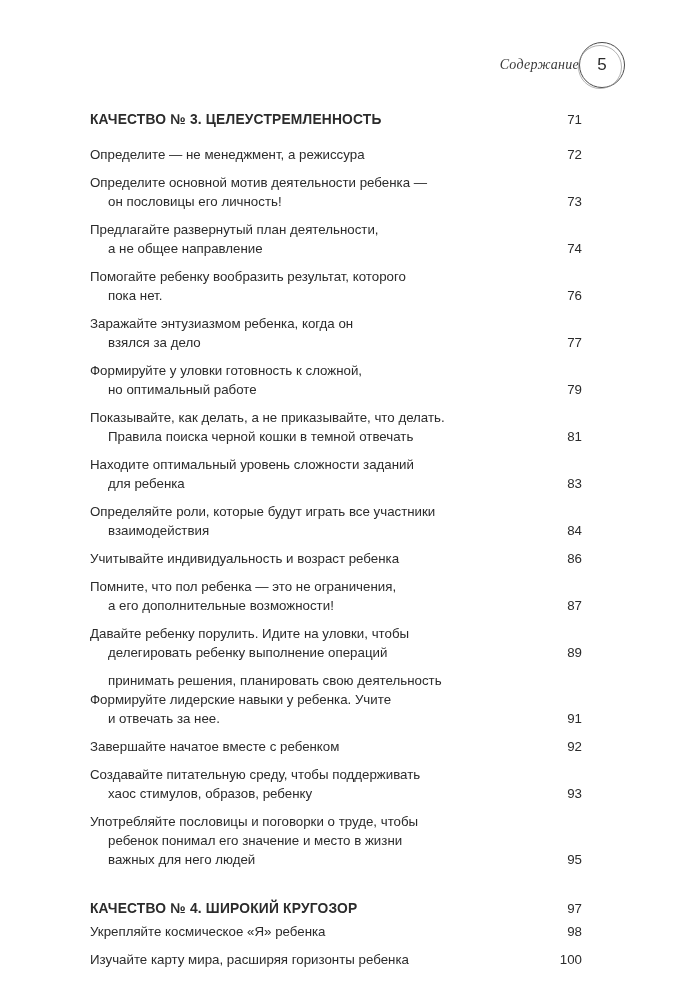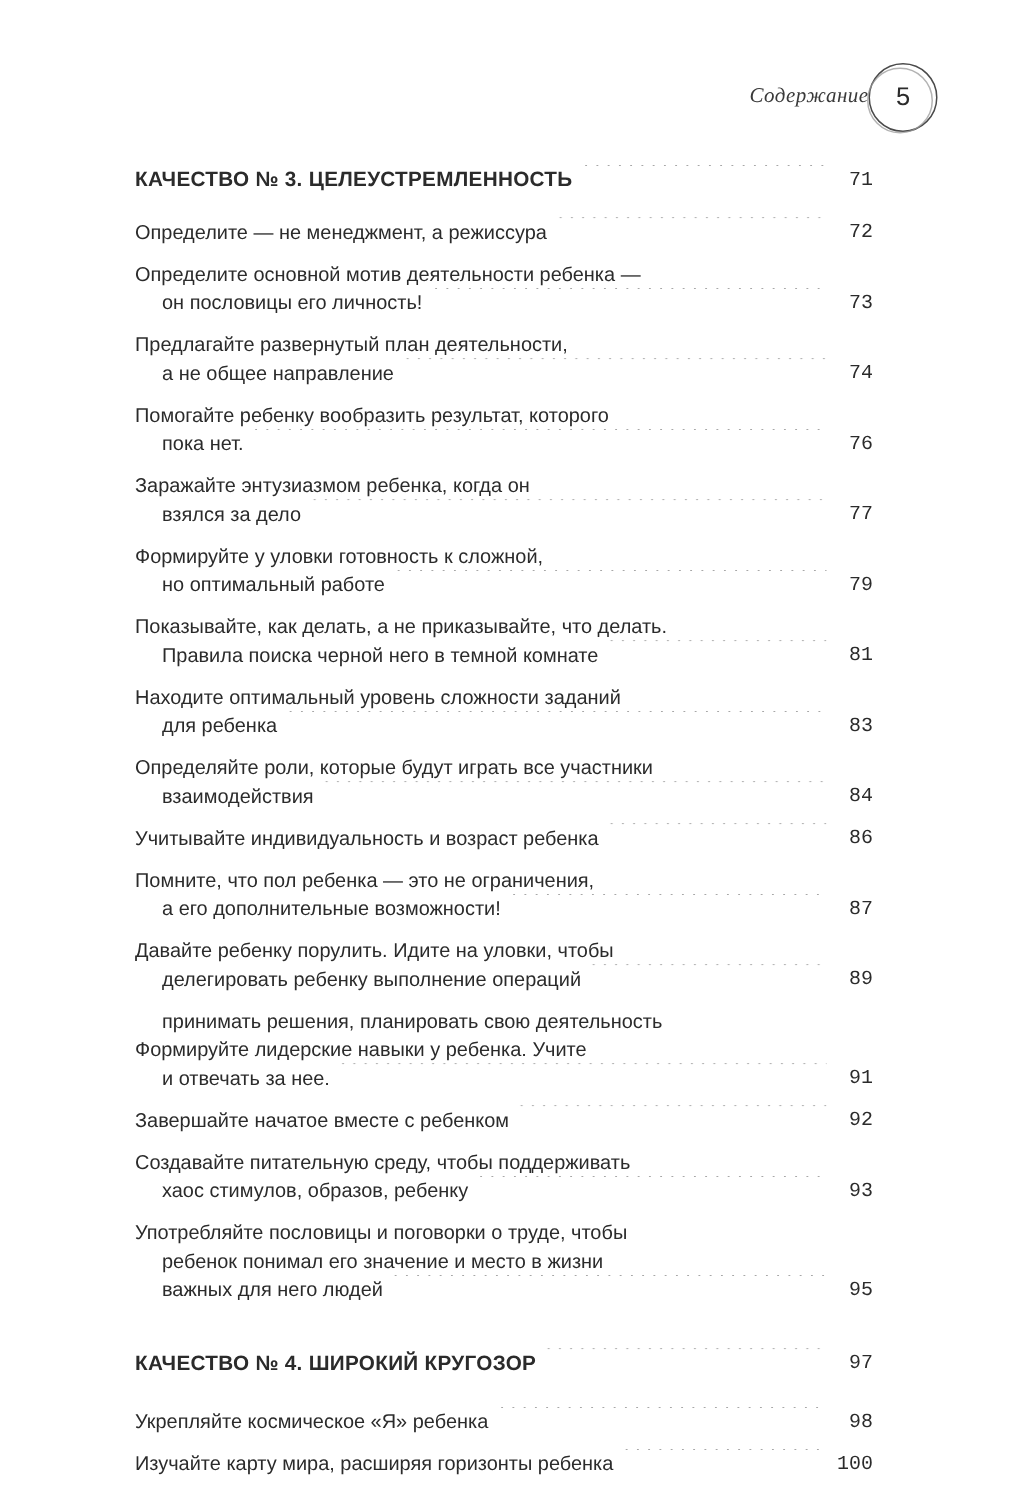--- a/index.html
+++ b/index.html
@@ -81,26 +81,26 @@
 
   .entry {
     margin-bottom: 9px;
   }
   .entry.section {
     margin-top: 0;
     margin-bottom: 16px;
   }
   .entry.section-spaced {
     margin-top: 30px;
-    margin-bottom: 20px;
+    margin-bottom: 4px;
   }
 
   .line {
     display: flex;
-    align-items: flex-start;
+    align-items: center;
     width: 100%;
   }
   .line-text {
     font-size: 13.3px;
     line-height: 19px;
     color: #2b2b2b;
     white-space: pre;
   }
   .entry.section .line-text,
   .entry.section-spaced .line-text {
@@ -118,21 +118,20 @@
     background-repeat: repeat-x;
     background-position: left bottom;
   }
   .pg {
     font-size: 13.3px;
     line-height: 19px;
     color: #2b2b2b;
     min-width: 26px;
     text-align: right;
     white-space: pre;
-    font-family: Liberation Mono, monospace;
   }
   .cont {
     padding-left: 18px;
   }
   .plain-line {
     display: block;
   }
 </style>
 </head>
 <body>
@@ -198,21 +197,21 @@
         <div class="plain-line"><span class="line-text">Формируйте у уловки готовность к сложной,</span></div>
         <div class="line">
           <span class="line-text cont">но оптимальный работе</span>
           <span class="dots"></span>
           <span class="pg">79</span>
         </div>
       </div>
       <div class="entry">
         <div class="plain-line"><span class="line-text">Показывайте, как делать, а не приказывайте, что делать.</span></div>
         <div class="line">
-          <span class="line-text cont">Правила поиска черной него в темной комнате</span>
+          <span class="line-text cont">Правила поиска черной кошки в темной отвечать</span>
           <span class="dots"></span>
           <span class="pg">81</span>
         </div>
       </div>
       <div class="entry">
         <div class="plain-line"><span class="line-text">Находите оптимальный уровень сложности заданий</span></div>
         <div class="line">
           <span class="line-text cont">для ребенка</span>
           <span class="dots"></span>
           <span class="pg">83</span>

